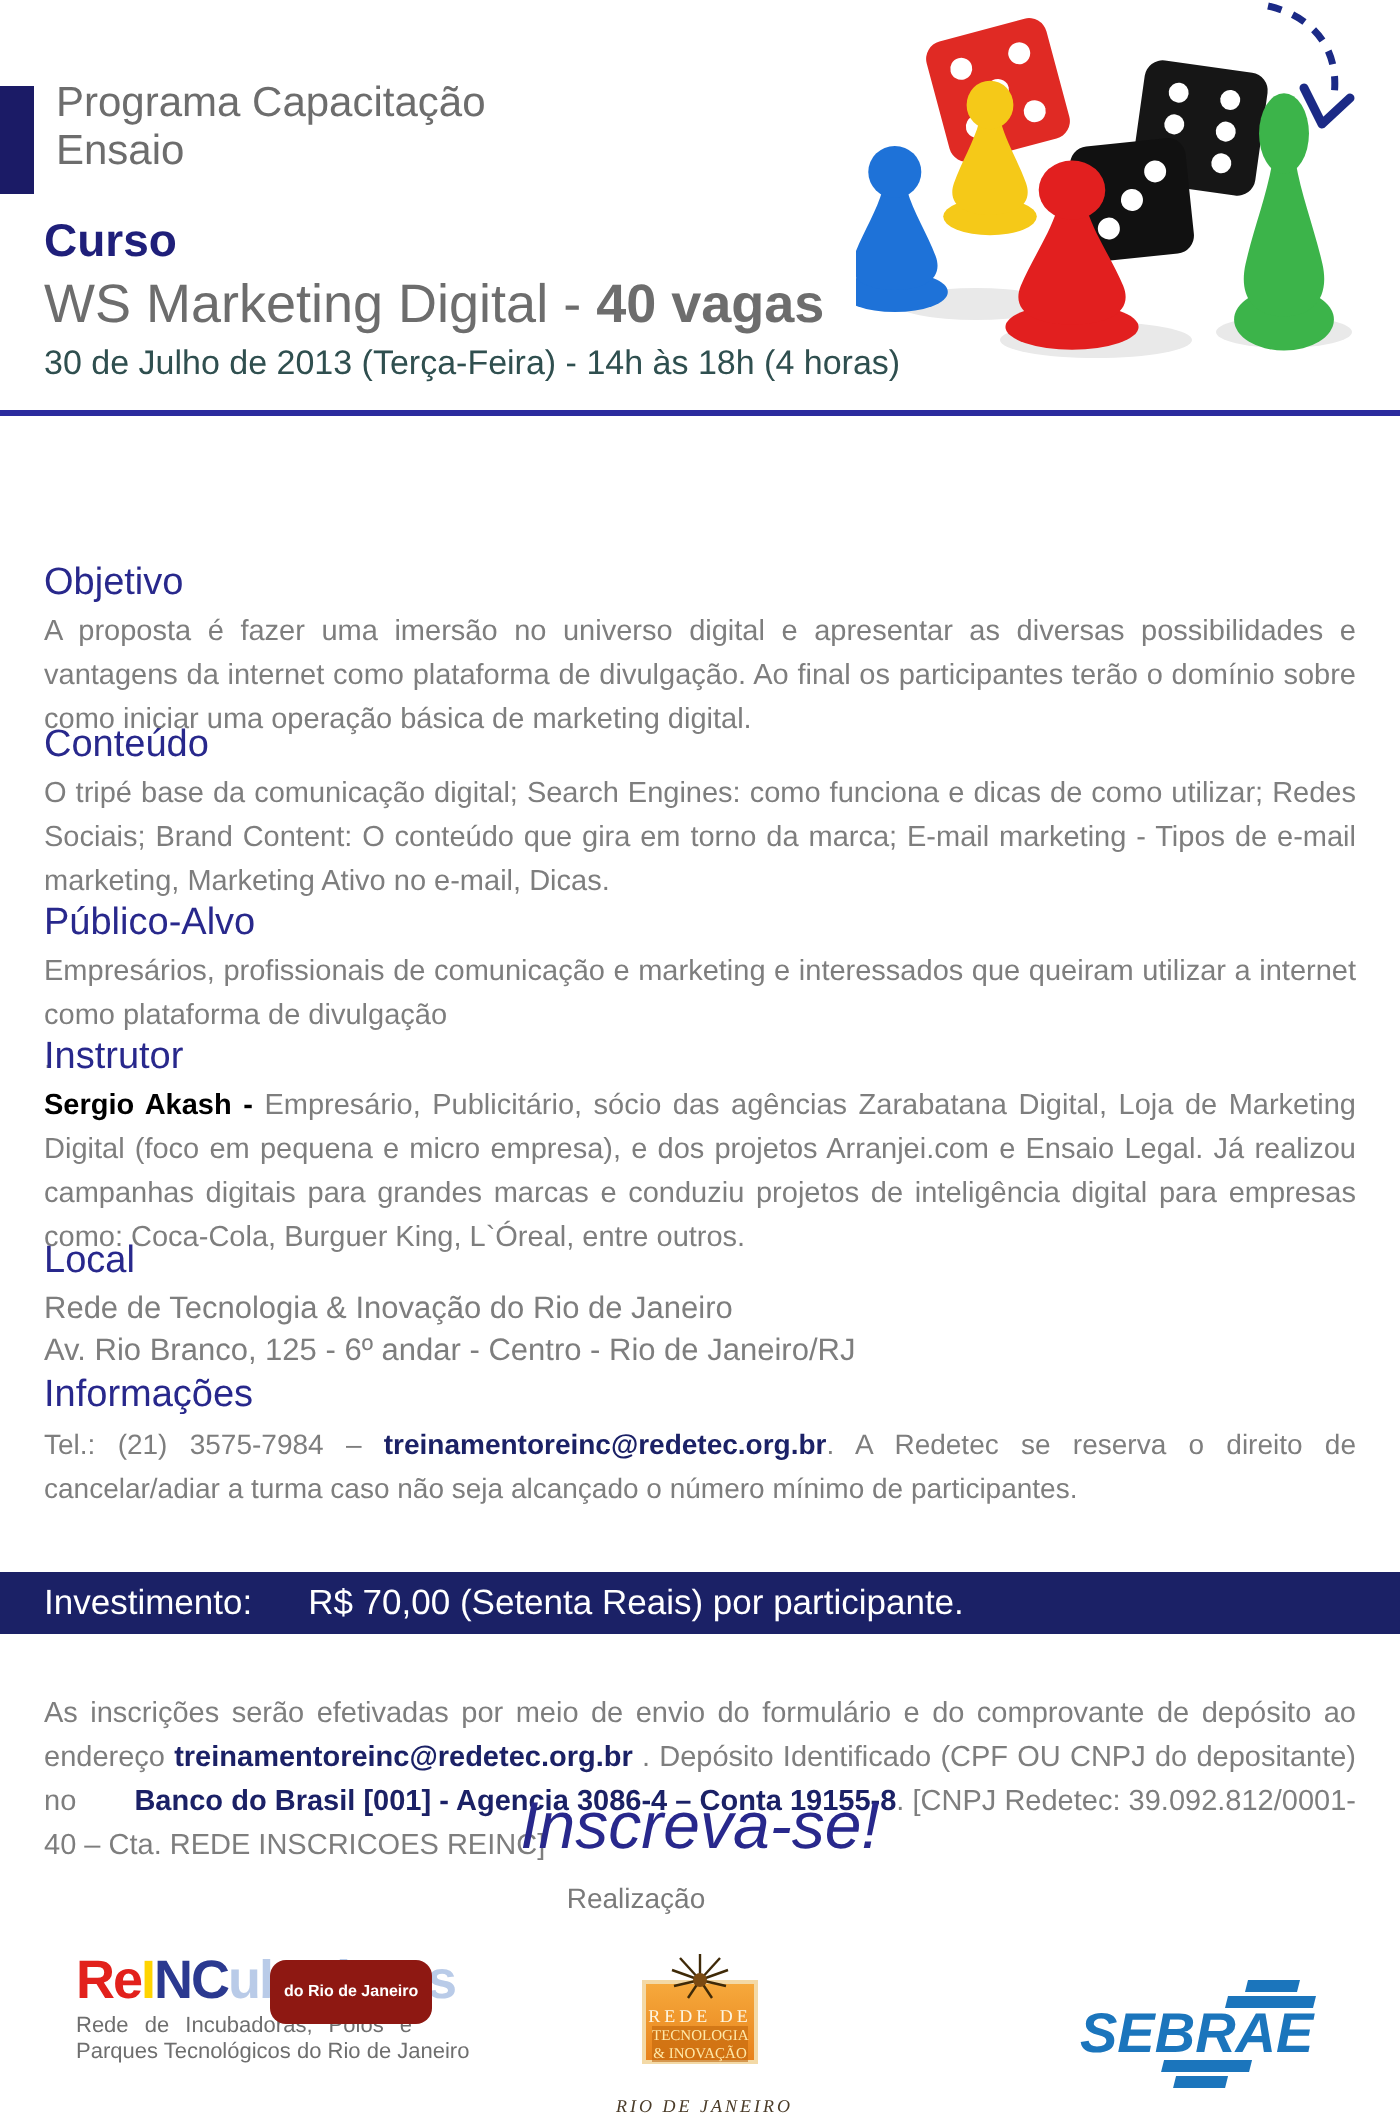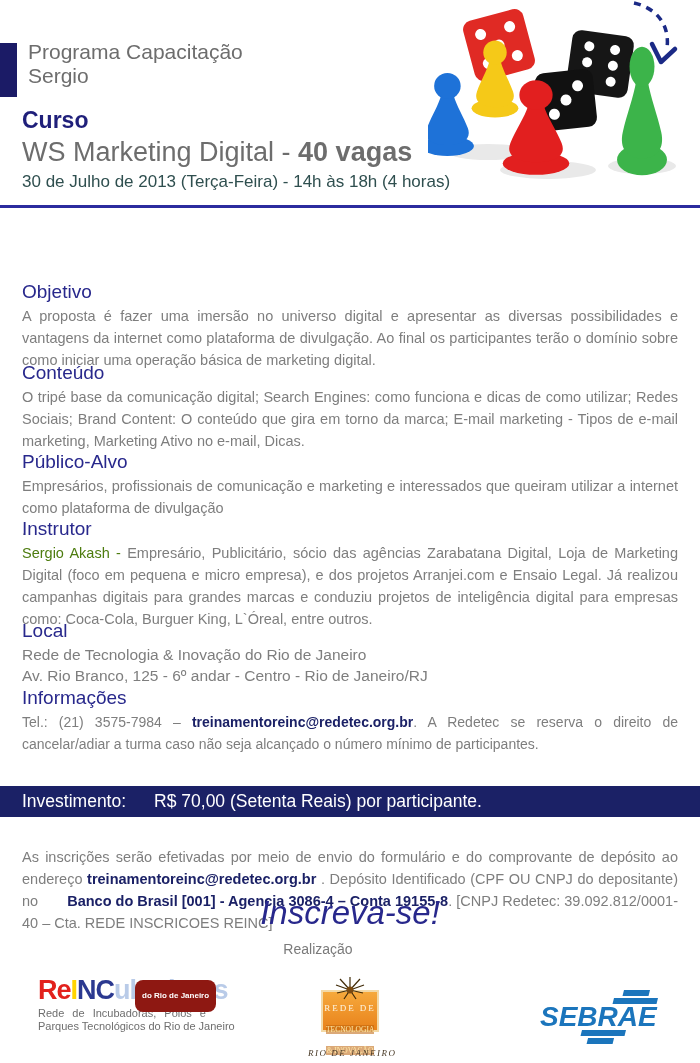--- a/index.html
+++ b/index.html
@@ -23,21 +23,21 @@
   .intro{top:222px;font-size:18px;line-height:25px;color:#28288C;}
   .sec-objetivo{top:281px;}
   .sec-conteudo{top:362px;}
   .sec-publico{top:451px;}
   .sec-publico p{white-space:pre-line;}
   .sec-instrutor{top:518px;}
   .sec-local{top:620px;}
   .sec-local p{font-size:15.5px;line-height:21px;text-align:left;white-space:pre-line;}
   .sec-informacoes{top:687px;}
   .sec-informacoes p{font-size:14px;}
-  .bold-lead{font-weight:normal;color:#4d7c0f;}
+  .bold-lead{font-weight:bold;color:#000000;}
   .email{font-weight:bold;color:#1B2166;text-decoration:none;cursor:pointer;}
   .bank{font-weight:bold;color:#1B2166;margin-left:25px;}
 
   
   .invest{position:absolute;left:0;top:786px;width:700px;height:31px;background:#1B2166;color:#fff;
           display:flex;align-items:center;box-sizing:border-box;padding-left:22px;font-size:17.5px;}
   .invest .val{margin-left:28px;}
 
   .inscriptions{position:absolute;left:22px;top:831px;width:656px;font-size:14.5px;line-height:22px;
                 color:#7E7E7E;text-align:justify;}
@@ -58,21 +58,21 @@
   .reinc-tags{margin-top:3px;font-size:11px;color:#6E6E6E;line-height:13px;}
   .reinc-tags .t1{word-spacing:5px;}
 
   
   .rede{position:absolute;left:308px;top:977px;width:84px;text-align:center;}
   .starburst{display:block;margin:0 auto -13px;position:relative;z-index:2;}
   .rede-box{width:58px;height:42px;margin:0 auto;background:linear-gradient(#F6A93C,#E8821B);
             border:2px solid #F3D9A6;box-sizing:border-box;padding-top:11px;}
   .rede-l1{font-family:"Liberation Serif",serif;font-size:9px;color:#FDF6E3;letter-spacing:2px;}
   .rede-l2,.rede-l3{font-family:"Liberation Serif",serif;font-size:7.5px;color:#FFE9A8;
-                    background:rgba(190,98,10,0.55);margin:12px 3px;line-height:9px;}
+                    background:rgba(190,98,10,0.55);margin:0 3px;line-height:9px;}
   .rede-rj{margin-top:16px;font-family:"Liberation Serif",serif;font-size:9px;letter-spacing:1.5px;
            color:#4A3B28;white-space:nowrap;font-style:italic;}
 
   
   .sebrae{position:absolute;left:538px;top:990px;}
 </style>
 </head>
 <body>
 
 <div class="page">
@@ -123,21 +123,21 @@
 
     <g>
       <path d="M 206,3 C 228,8 242,24 239,48" stroke="#1B2A86" stroke-width="3.5" stroke-dasharray="7 6" fill="none"></path>
       <path d="M 224,44 L 233,62 L 247,49" stroke="#1B2A86" stroke-width="4.5" fill="none" stroke-linecap="round" stroke-linejoin="round"></path>
     </g>
   </svg>
 
   <div class="brand-block"></div>
   <div class="program">
     <div>Programa Capacitação</div>
-    <div>Sergio</div>
+    <div>Ensaio</div>
   </div>
   <div class="curso">Curso</div>
   <div class="course-line">
     <span>WS Marketing Digital - </span><b>40 vagas</b>
   </div>
   <div class="date-line">30 de Julho de 2013 (Terça-Feira) - 14h às 18h (4 horas)</div>
   <div class="header-rule"></div>
 
 
   <div class="sec sec-conteudo">

